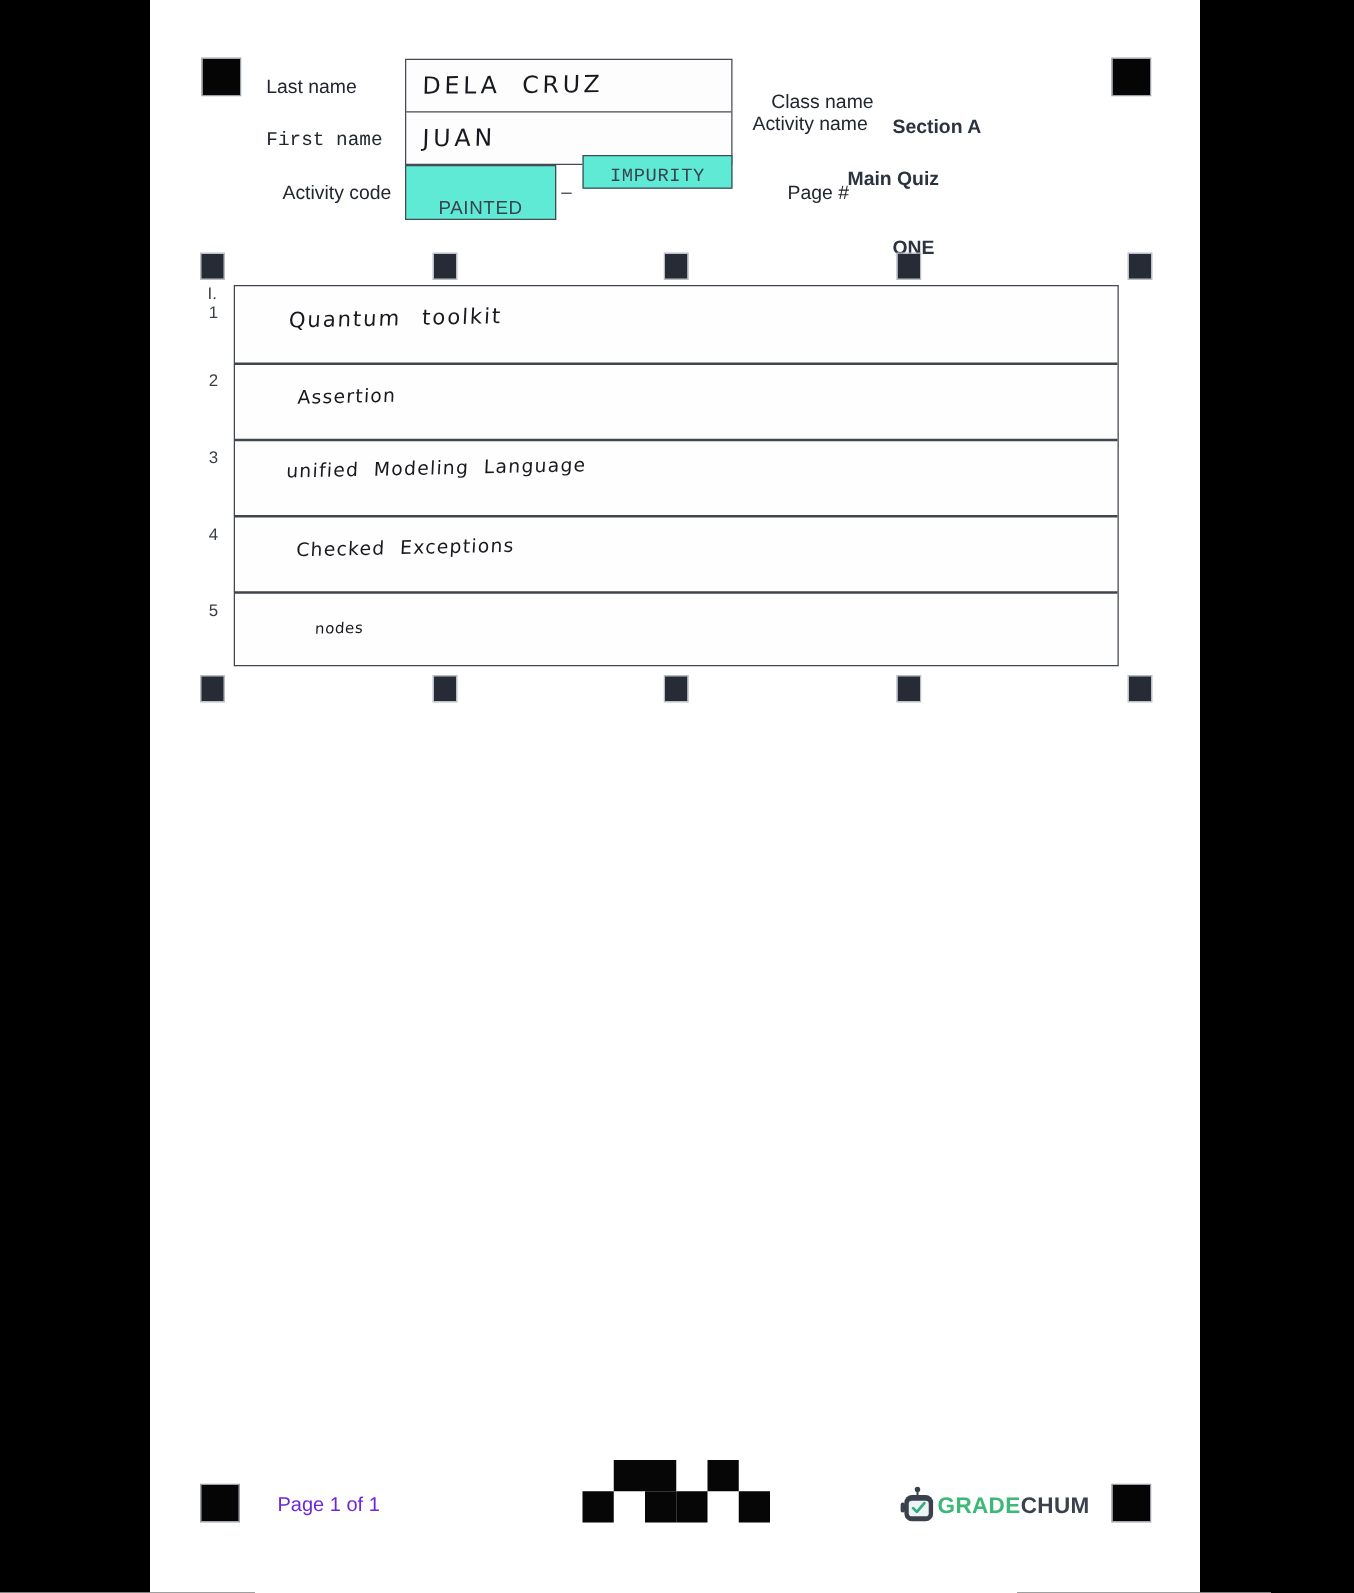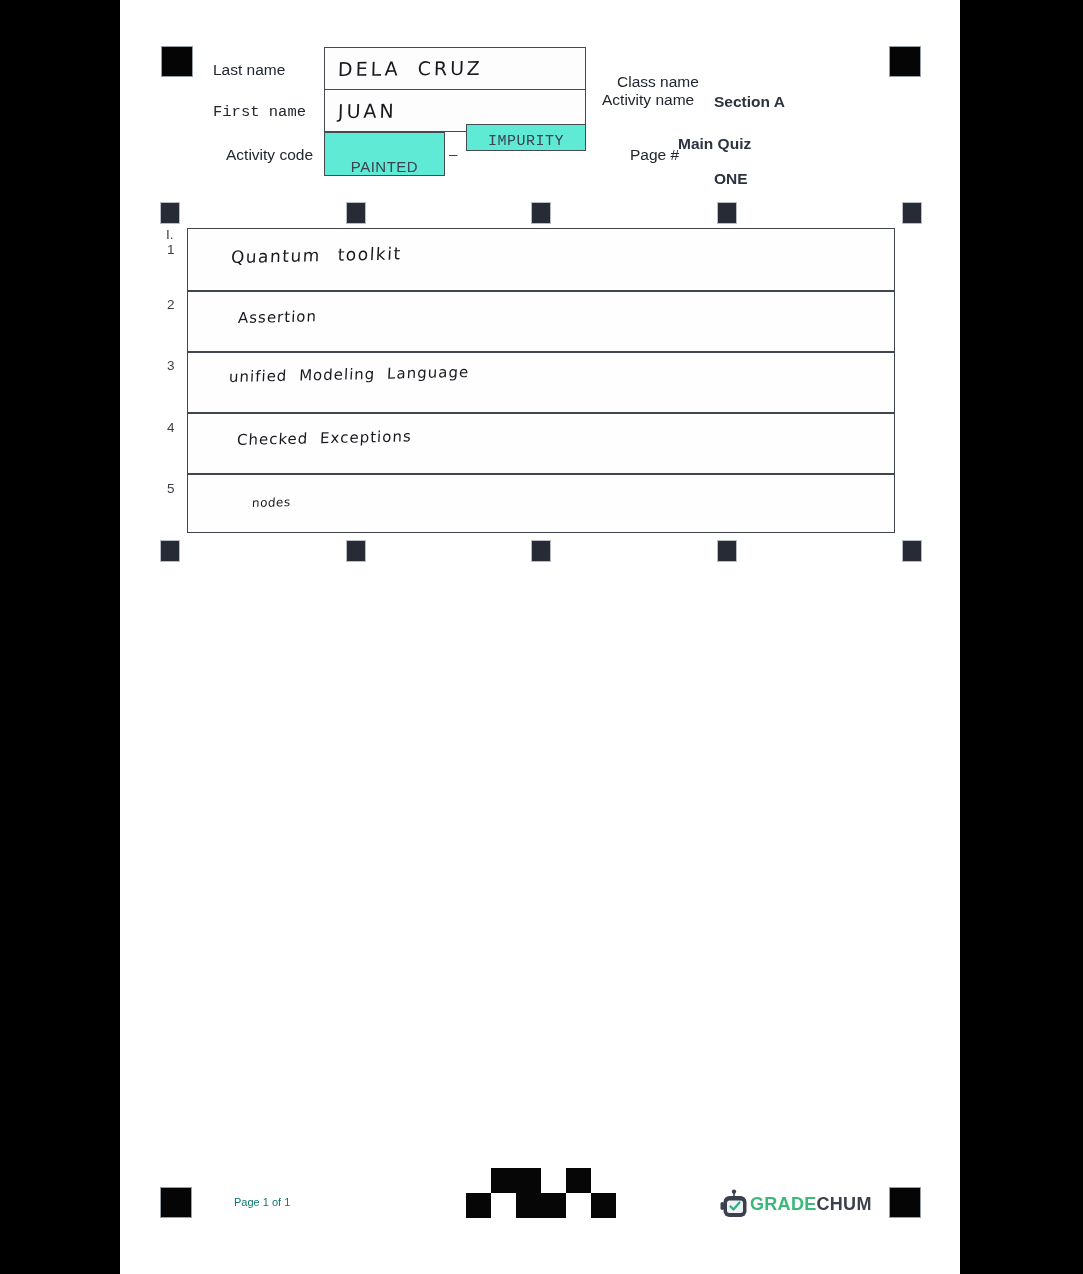--- a/index.html
+++ b/index.html
@@ -62,21 +62,21 @@
     left:67px;top:228px;width:708px;height:305px;
     border:1.5px solid #40454e;box-sizing:border-box;background:#fefefe;
   }
   .ans-row{height:61px;box-sizing:border-box;position:relative;}
   .ans-row + .ans-row{border-top:2px solid #40454e;}
   .num{
     font-size:13.5px;color:#3a3f45;line-height:15px;
   }
 
   
-  .page-ind{font-size:11px;color:#0f766e;margin-left:12px;}
+  .page-ind{font-size:16px;color:#6d28d9;}
   .pattern{
     display:grid;
     grid-template-columns:repeat(6,25px);
     grid-auto-rows:25px;
   }
   .pcell{width:25px;height:25px;}
   .pcell.filled{background:#060606;}
   .brand{font-size:18px;font-weight:800;letter-spacing:0.3px;line-height:30px;white-space:nowrap;}
   .brand .g{color:#3cb878;}
   .brand .d{color:#3b414c;}
@@ -108,21 +108,21 @@
   <div class="abs dash" style="left:329px;top:145px;">–</div>
   <div class="abs code-box" style="left:346px;top:124px;width:120px;height:27px;font-family:Liberation Mono, monospace;">
     <span>IMPURITY</span>
   </div>
 
   <div class="abs label" style="left:482px;top:72px;margin-left:15px;">Class name</div>
   <div class="abs value-bold" style="left:594px;top:60px;">Section A</div>
   <div class="abs label" style="left:482px;top:90px;">Activity name</div>
   <div class="abs value-bold" style="left:558px;top:102px;">Main Quiz</div>
   <div class="abs label" style="left:482px;top:145px;margin-left:28px;">Page #</div>
-  <div class="abs value-bold" style="left:594px;top:137px;">ONE</div>
+  <div class="abs value-bold" style="left:594px;top:157px;">ONE</div>
 
   <div class="abs fid-small" style="left:41px;top:203px;"></div>
   <div class="abs fid-small" style="left:227px;top:203px;"></div>
   <div class="abs fid-small" style="left:412px;top:203px;"></div>
   <div class="abs fid-small" style="left:598px;top:203px;"></div>
   <div class="abs fid-small" style="left:783px;top:203px;"></div>
 
   <div class="abs fid-small" style="left:41px;top:541px;"></div>
   <div class="abs fid-small" style="left:227px;top:541px;"></div>
   <div class="abs fid-small" style="left:412px;top:541px;"></div>

